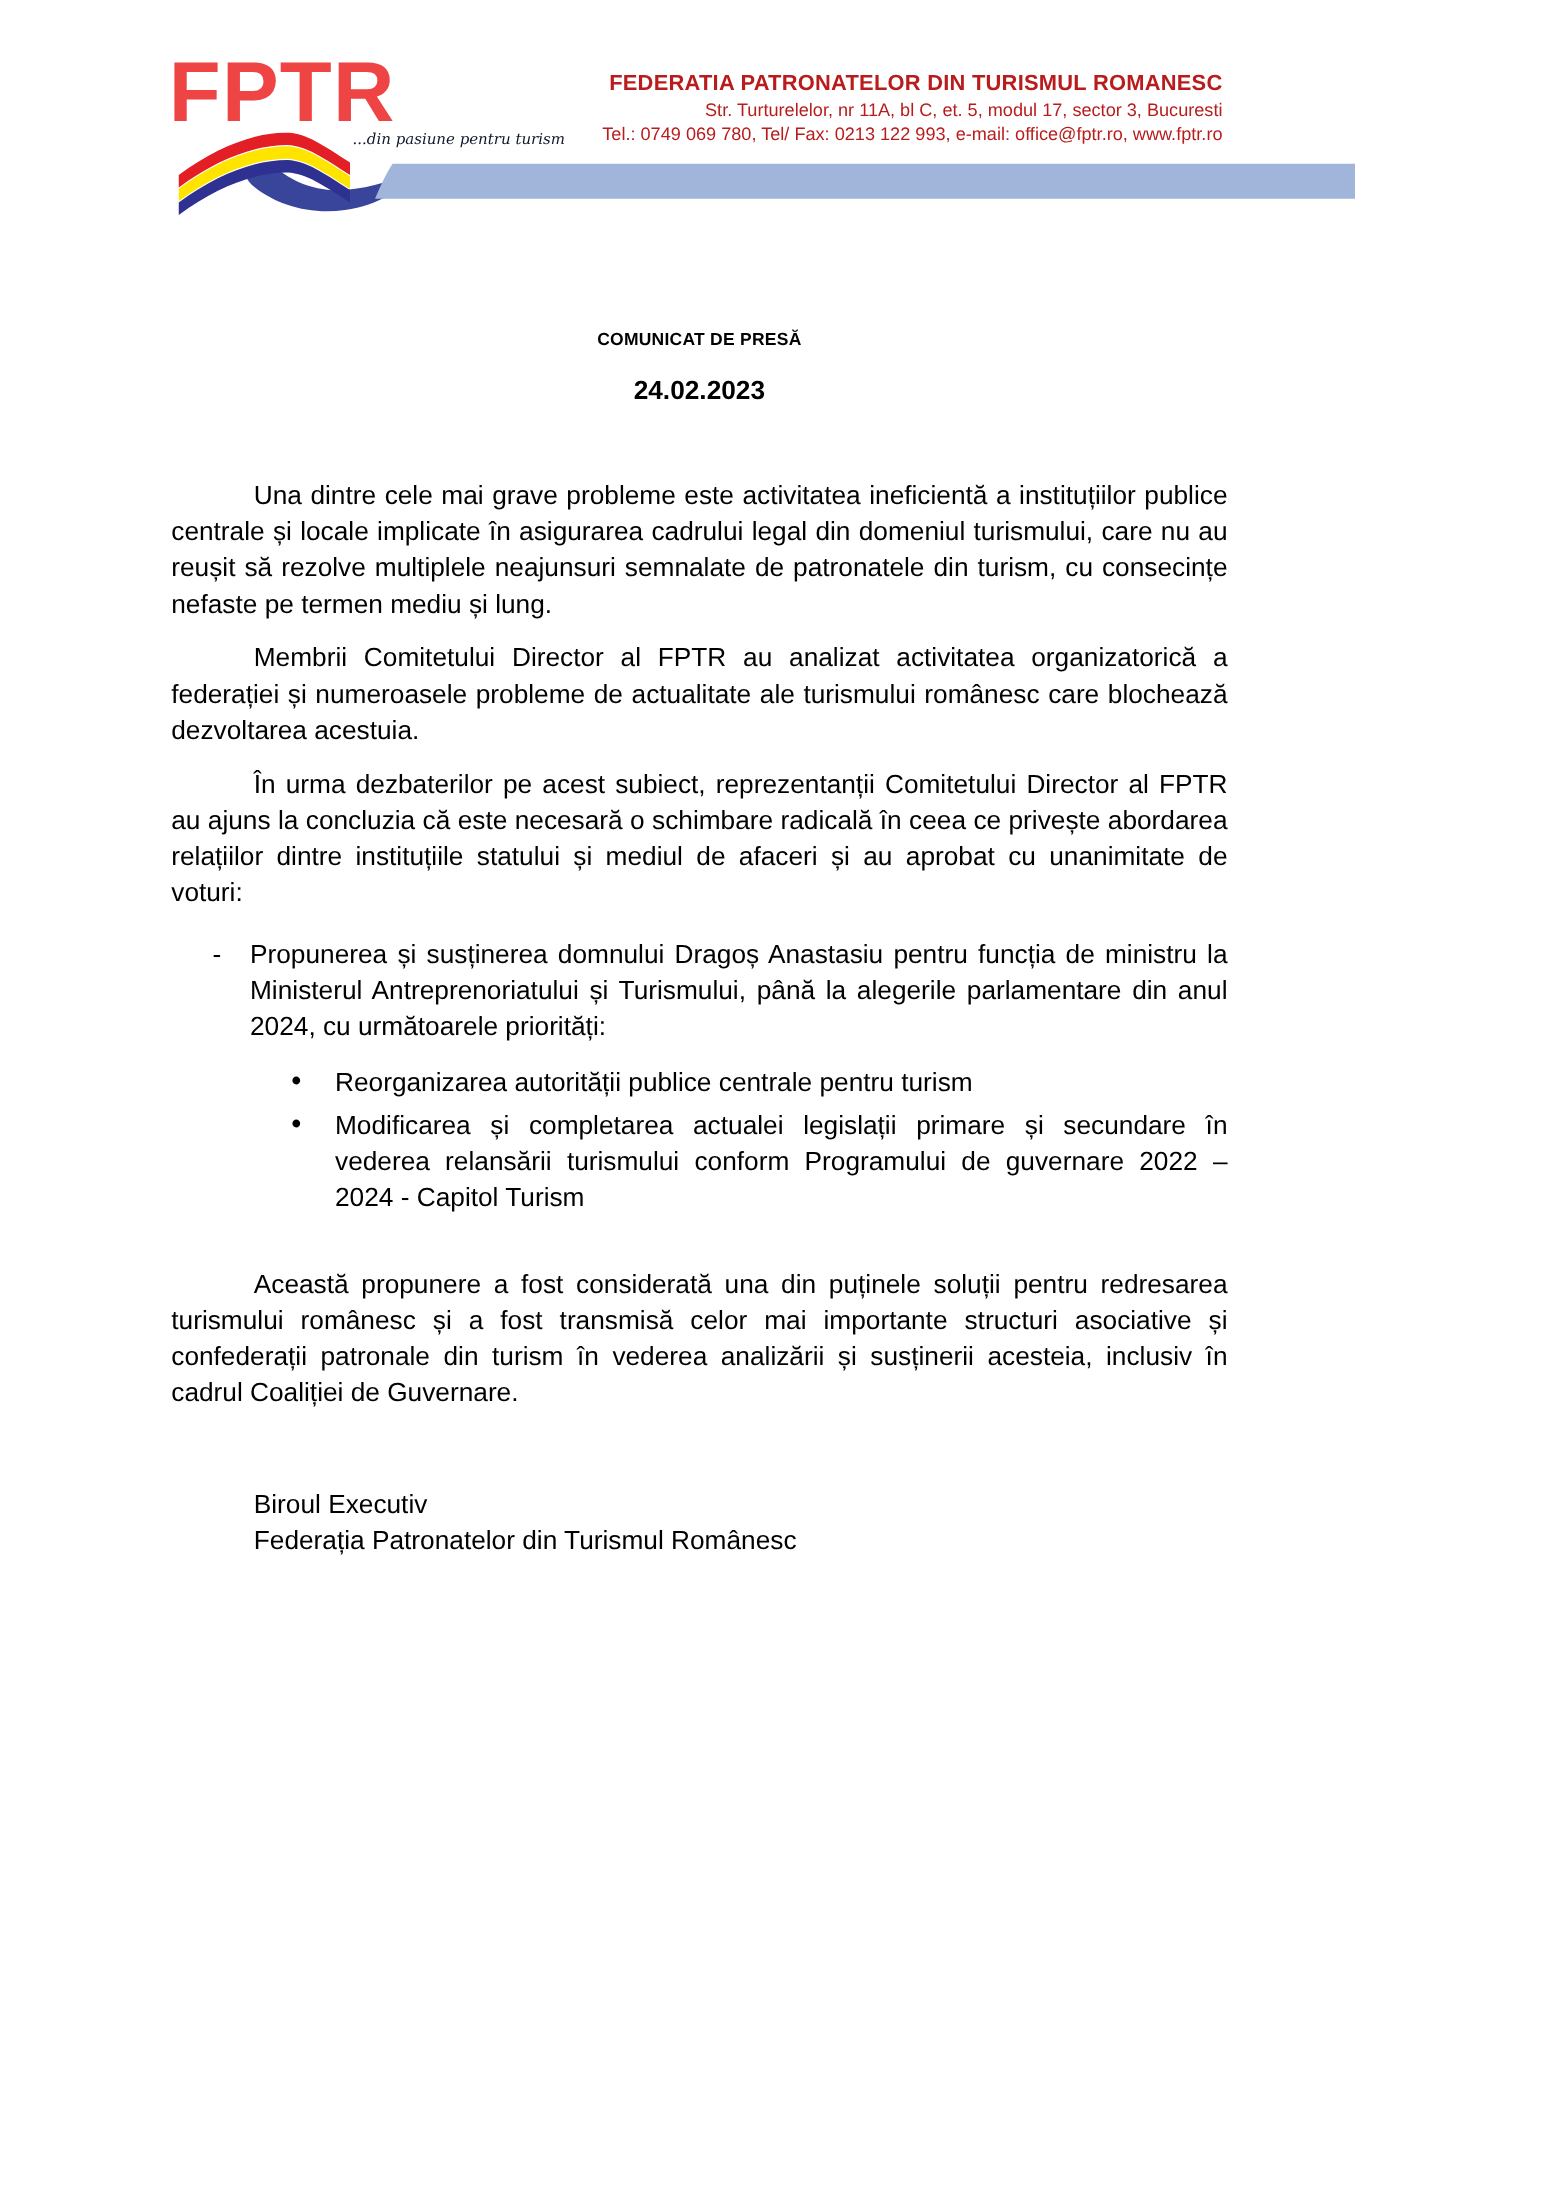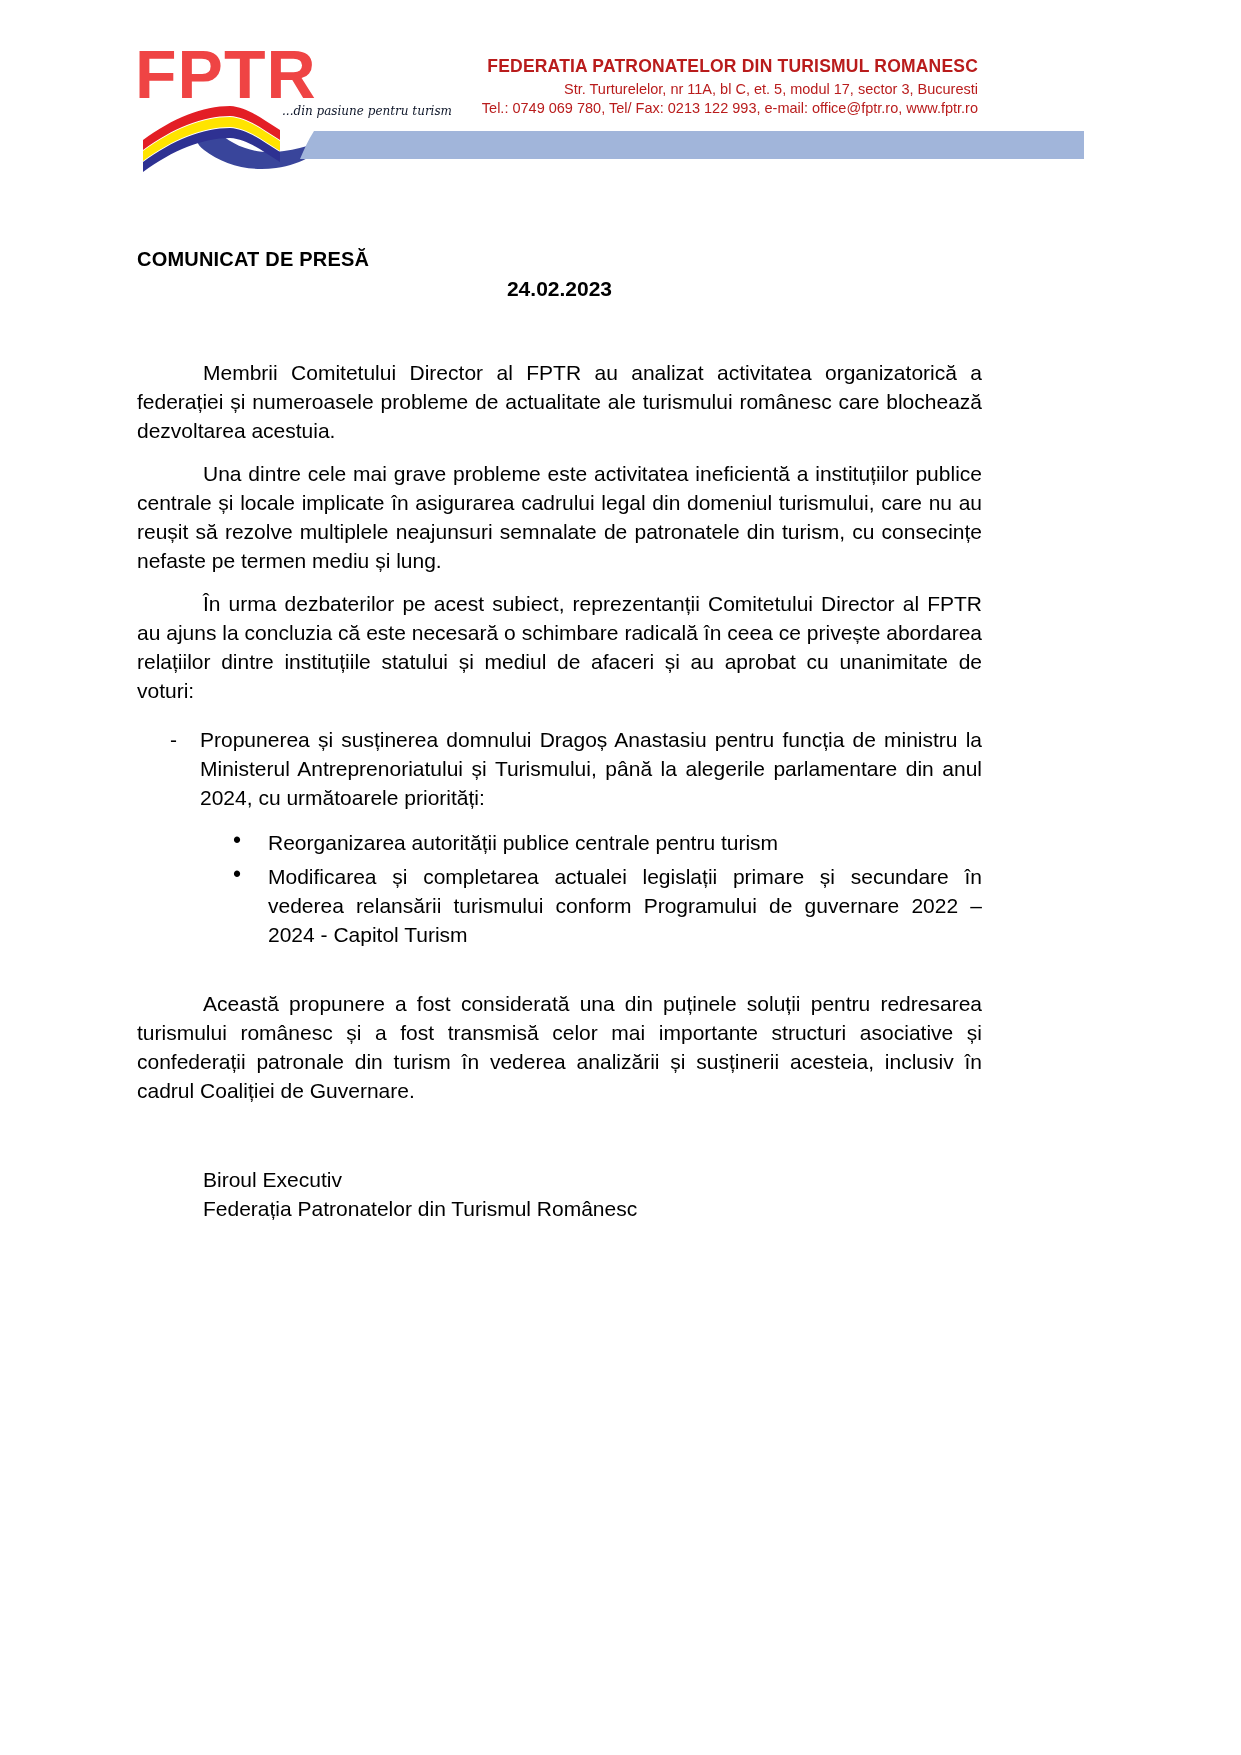--- a/index.html
+++ b/index.html
@@ -29,22 +29,22 @@
   .org-name{font-size:17.5px;font-weight:bold;letter-spacing:.2px;}
   .org-address{font-size:14.5px;margin-top:4px;}
   .org-contact{font-size:14.5px;margin-top:3px;}
   .ribbon-svg{position:absolute;left:118px;top:106px;}
   
   .doc-body{
     position:absolute;left:137px;top:245px;width:845px;
     font-size:21px;line-height:29px;
   }
   .doc-title{
-    font-size:20px;font-weight:bold;text-align:left;
-    margin:0;line-height:29px;letter-spacing:.2px;
+    font-size:14px;font-weight:bold;text-align:center;
+    margin:12px;line-height:29px;letter-spacing:.2px;
   }
   .doc-date{
     font-weight:bold;text-align:center;line-height:29px;
     margin:0 0 55px 0;
   }
   .para{
     text-align:justify;text-indent:66px;
     margin:0 0 14px 0;
   }
   .dash-item{
@@ -83,22 +83,22 @@
       <path d="M25,34 C55,12 85,0 112,0 C128,1 140,10 162,24 L162,34 C140,20 128,11 112,10 C85,10 55,22 25,44 Z" fill="#e31e25"></path>
       <path d="M25,45 C55,23 85,11 112,11 C128,12 140,21 162,35 L162,45 C140,31 128,22 112,21 C85,21 55,33 25,55 Z" fill="#ffe400"></path>
       <path d="M25,56 C55,34 85,22 112,22 C128,23 140,32 162,46 L162,56 C140,42 128,33 112,32 C85,32 55,44 25,66 Z" fill="#2e3192"></path>
     </svg>
   </header>
 
   <main class="doc-body">
     <h1 class="doc-title">COMUNICAT DE PRESĂ</h1>
     <div class="doc-date">24.02.2023</div>
 
+    <p class="para">Una dintre cele mai grave probleme este activitatea ineficientă a instituțiilor publice centrale și locale implicate în asigurarea cadrului legal din domeniul turismului, care nu au reușit să rezolve multiplele neajunsuri semnalate de patronatele din turism, cu consecințe nefaste pe termen mediu și lung.</p>
     <p class="para">Membrii Comitetului Director al FPTR au analizat activitatea organizatorică a federației și numeroasele probleme de actualitate ale turismului românesc care blochează dezvoltarea acestuia.</p>
-    <p class="para">Una dintre cele mai grave probleme este activitatea ineficientă a instituțiilor publice centrale și locale implicate în asigurarea cadrului legal din domeniul turismului, care nu au reușit să rezolve multiplele neajunsuri semnalate de patronatele din turism, cu consecințe nefaste pe termen mediu și lung.</p>
     <p class="para">În urma dezbaterilor pe acest subiect, reprezentanții Comitetului Director al FPTR au ajuns la concluzia că este necesară o schimbare radicală în ceea ce privește abordarea relațiilor dintre instituțiile statului și mediul de afaceri și au aprobat cu unanimitate de voturi:</p>
 
     <div class="dash-item">
       <span class="dash-marker">-</span>
       <span>Propunerea și susținerea domnului Dragoș Anastasiu pentru funcția de ministru la Ministerul Antreprenoriatului și Turismului, până la alegerile parlamentare din anul 2024, cu următoarele priorități:</span>
     </div>
 
     <ul class="bullet-list">
       <li class="bullet-item">
         <span class="bullet-marker">•</span>

